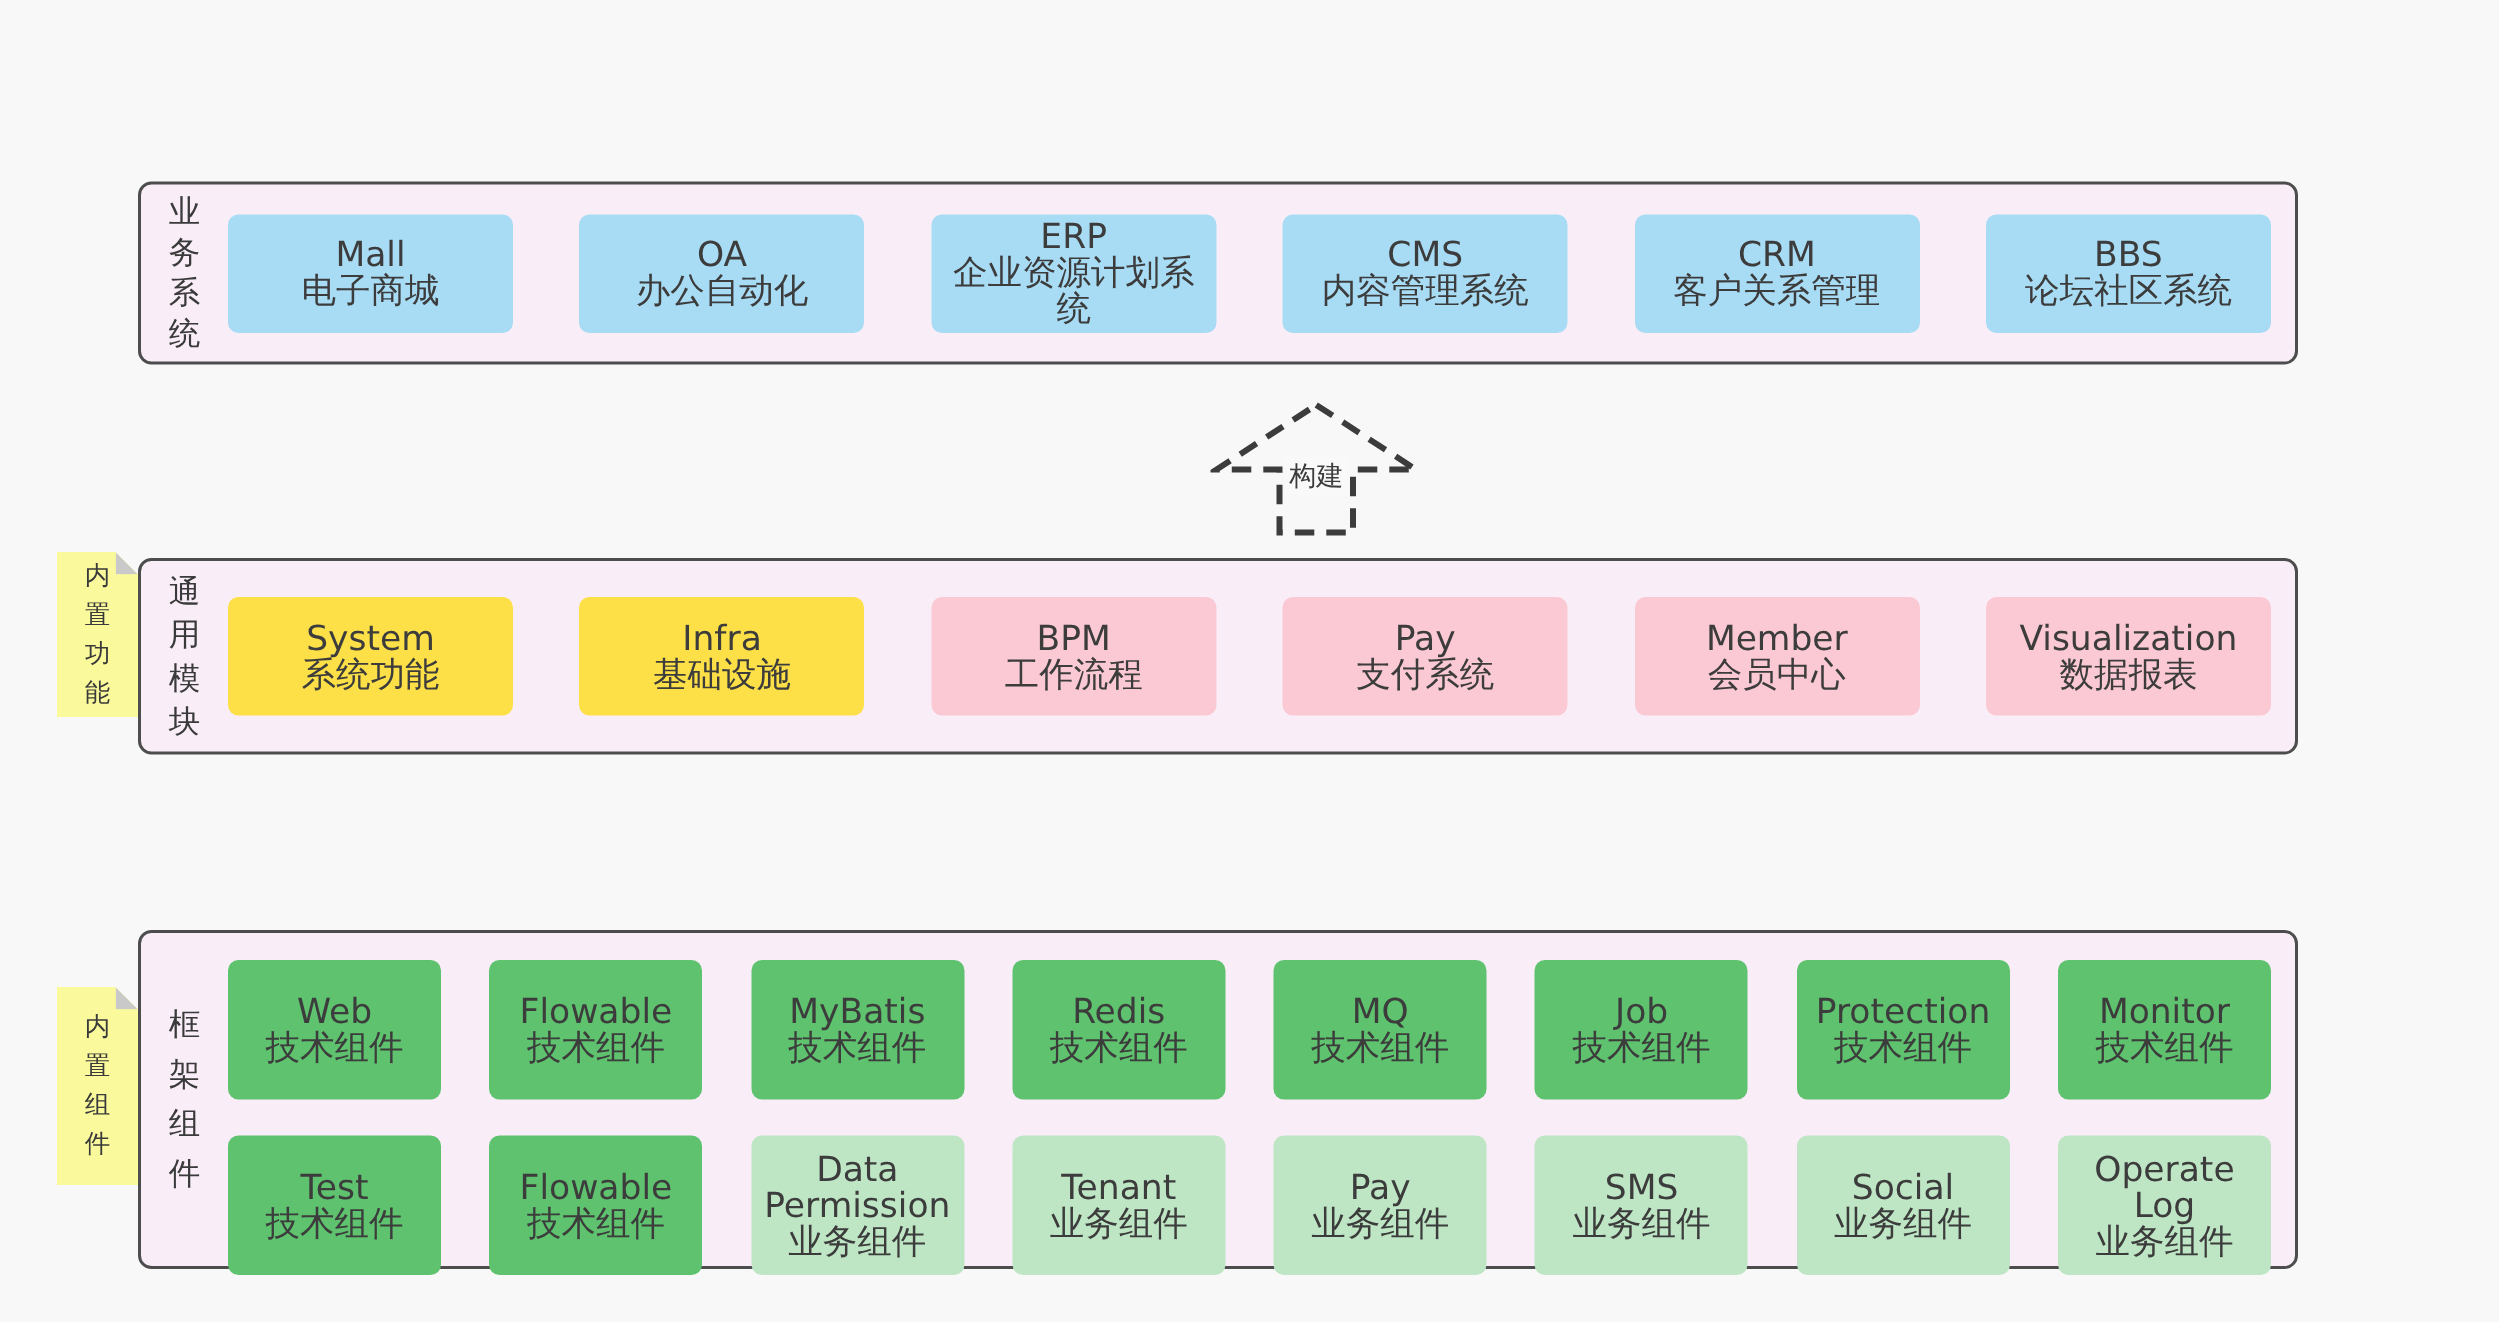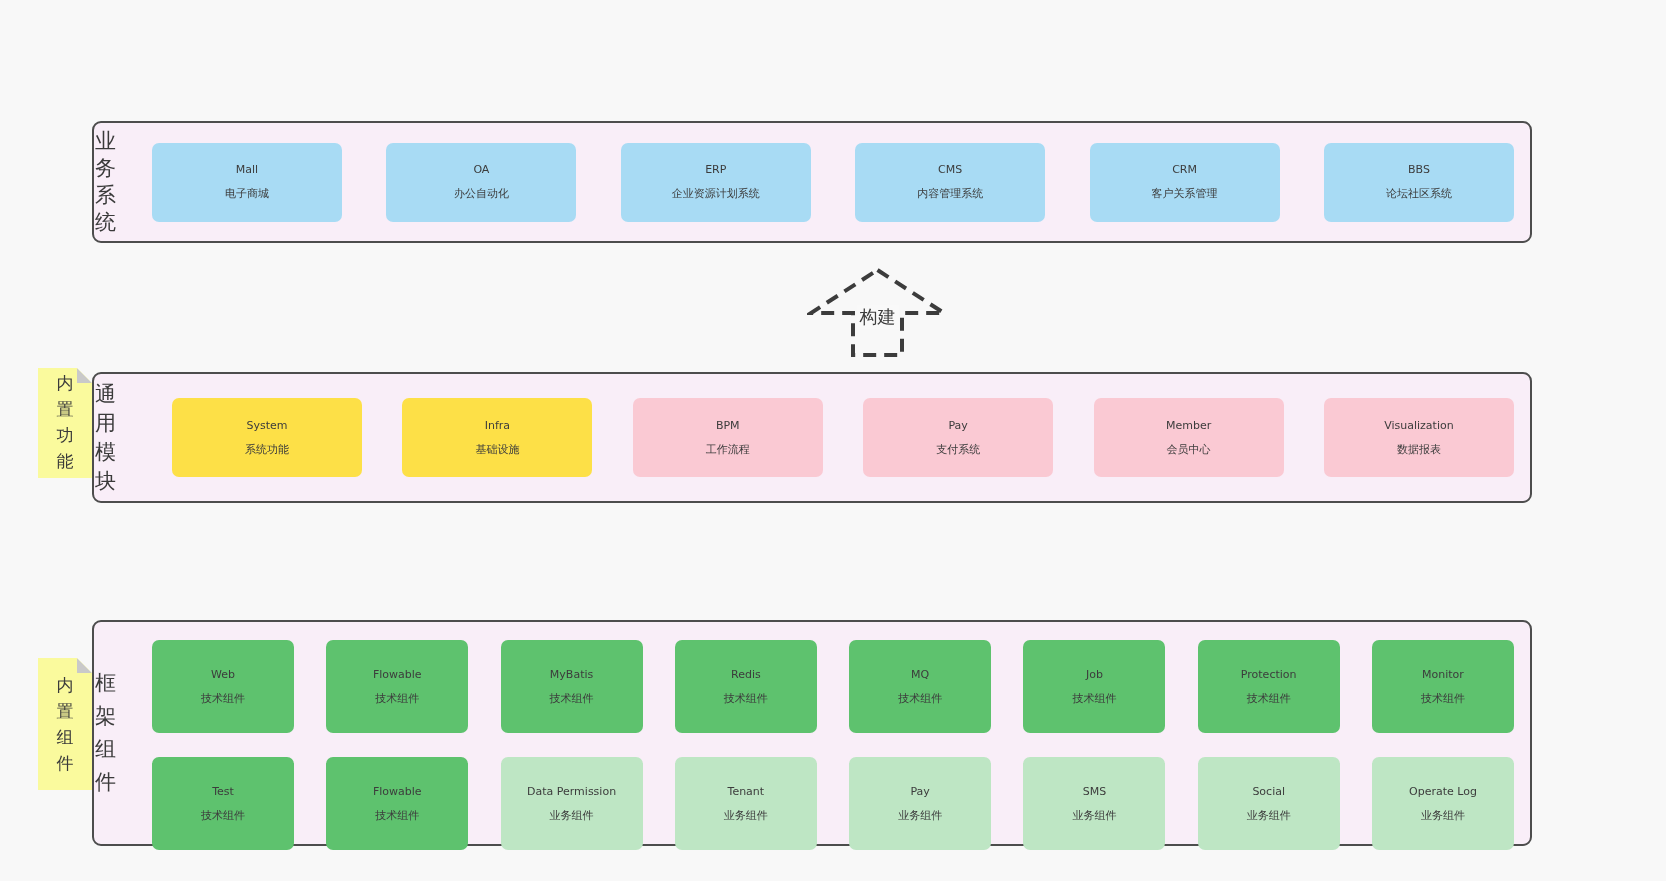--- a/index.html
+++ b/index.html
@@ -4,57 +4,57 @@
 <style>
   * { margin:0; padding:0; box-sizing:border-box; }
   html,body { width:1666px; height:881px; background:#f8f8f8; overflow:hidden;
               font-family:"DejaVu Sans","Liberation Sans",sans-serif; color:#3c3c3c; }
   .stage { position:relative; width:1666px; height:881px; }
 
   
   .container { position:absolute; left:92px; width:1440px; background:#f9eef8;
                border:2px solid #4d4d4d; border-radius:9px; }
   .c-business   { top:121px; height:122px; }
-  .c-modules    { top:372px; height:131px;padding-left:20px; }
+  .c-modules    { top:372px; height:131px; }
   .c-components { top:620px; height:226px; }
 
   .gutter { position:absolute; left:0; top:0; bottom:0; width:58px;
-            display:flex; align-items:center; }
+            display:flex; align-items:center; justify-content:center; }
   .vtext  { width:23px; font-size:21px; text-align:center; word-break:break-all;
             line-height:27px; color:#3a3a3a; }
   .c-modules .vtext { line-height:29px; }
   .c-components .vtext { line-height:33px; }
 
   .rowarea { margin-left:58px; margin-right:16px; height:100%;
              display:flex; align-items:center; justify-content:space-between; }
   .rows2 { margin-left:58px; margin-right:16px; }
   .row8 { display:flex; justify-content:space-between; }
   .row8.first { margin-top:18px; }
   .row8.second { margin-top:24px; }
 
   
   .box { border-radius:7px; display:flex; flex-direction:column; align-items:center;
-         justify-content:center; text-align:center; font-size:11px; line-height:24px;
+         justify-content:center; text-align:center; font-size:23px; line-height:24px;
          padding:4px 6px; }
   .w6 { width:190px; height:79px; }
   .w8 { width:142px; height:93px; }
   .blue   { background:#a8dbf4; }
   .red    { background:#fde047; }
   .pink   { background:#fac9d3; }
   .green  { background:#5ec26e; }
   .lgreen { background:#bee6c4; }
 
   
   .sticky { position:absolute; left:38px; width:54px; background:#fafa9d;
             display:flex; align-items:center; justify-content:center;
             clip-path:polygon(0 0, calc(100% - 15px) 0, 100% 15px, 100% 100%, 0 100%); }
   .sticky .fold { position:absolute; top:0; right:0; width:15px; height:15px;
                   background:#c9c9c9; clip-path:polygon(0 0, 100% 100%, 0 100%); }
   .sticky .vtext { font-size:17px; line-height:26px; width:19px; }
-  .s-modules    { top:368px; height:110px;font-family:Liberation Serif, serif; }
+  .s-modules    { top:368px; height:110px; }
   .s-components { top:658px; height:132px; }
 
   
   .arrow { position:absolute; width:141px; height:92px; }
   .a1 { left:807px; top:266px; }
   .a2 { left:822px; top:514px; }
   .arrow svg { position:absolute; inset:0; }
   .arrow-label { position:absolute; left:50%; top:42%; transform:translateX(-50%);
                  background:#f9f9f9; font-size:18px; padding:0 3px; white-space:nowrap; }
 </style>

